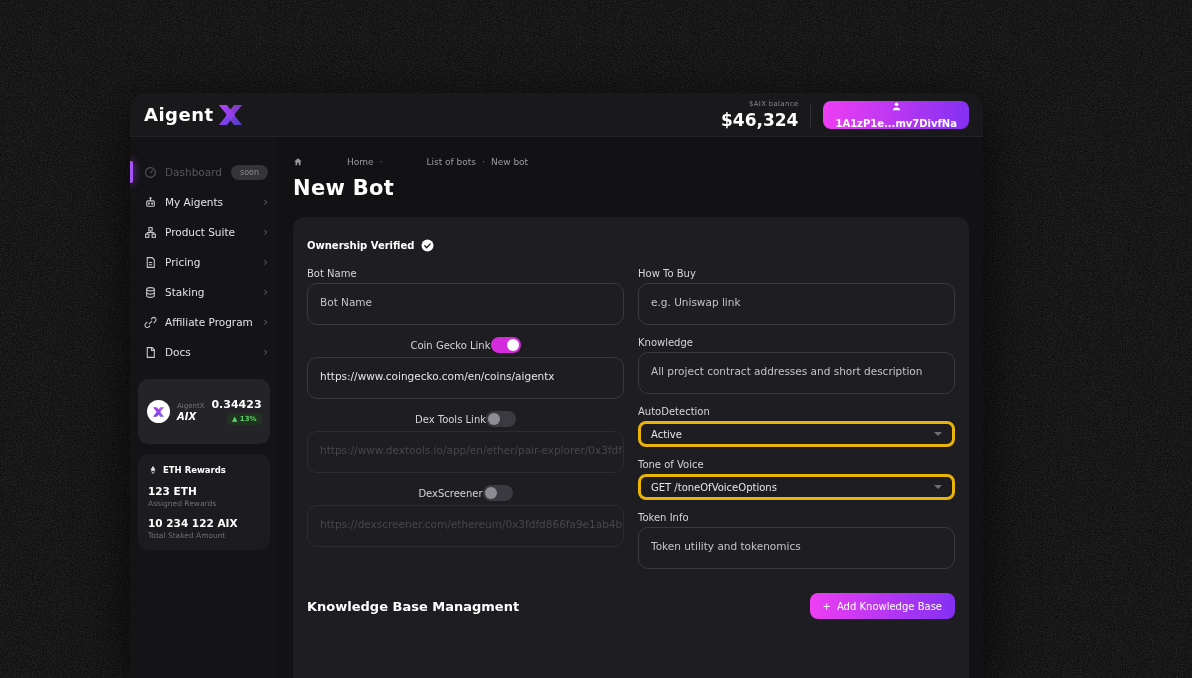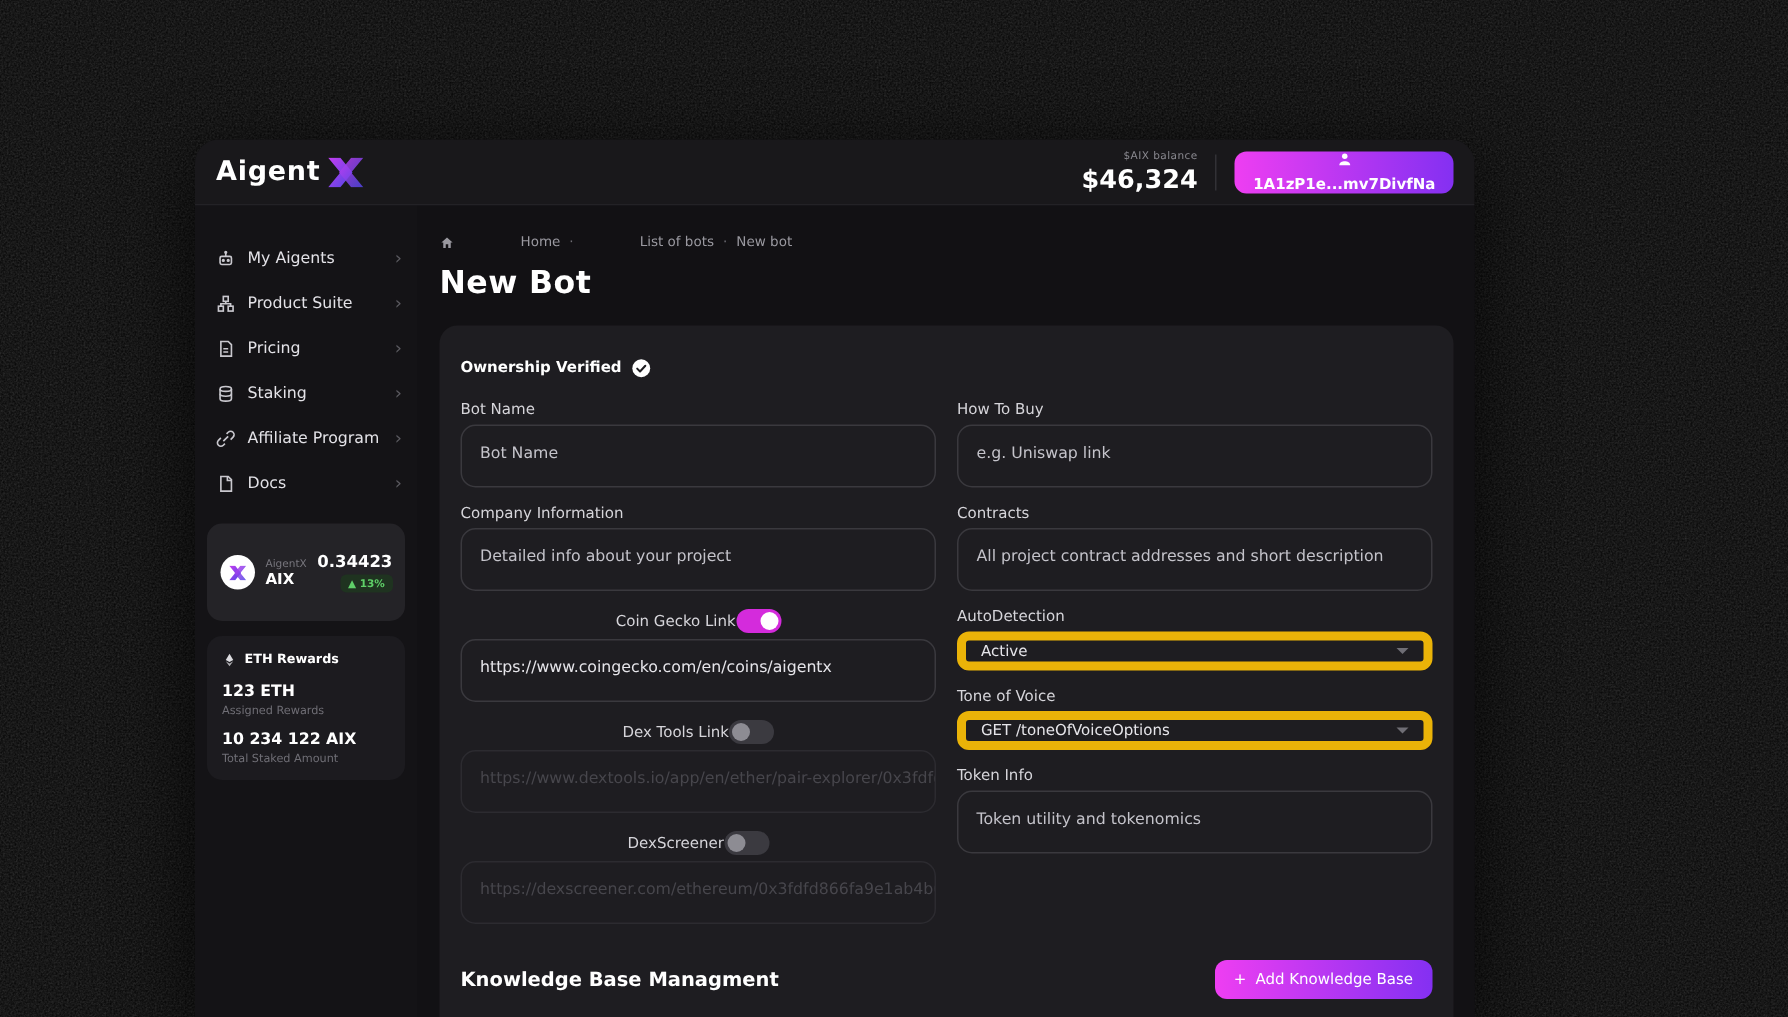--- a/index.html
+++ b/index.html
@@ -43,21 +43,21 @@
     background:#a855f7; border-radius:0 2px 2px 0; box-shadow:0 0 8px #a855f7; }
   .soon-badge { margin-left:auto; background:#353438; color:#8b8a90; font-size:8px;
     padding:3px 9px; border-radius:9px; }
 
   .token-card { margin:12px 8px 0 8px; background:#242327; border-radius:10px; padding:19px 9px;
     display:flex; align-items:center; gap:7px; }
   .token-logo { width:23px; height:23px; border-radius:50%; background:#fff; display:flex;
     align-items:center; justify-content:center; flex-shrink:0; }
   .token-names { display:flex; flex-direction:column; gap:1px; }
   .token-brand { font-size:7px; color:#77767d; }
-  .token-symbol { font-size:10px; font-weight:700; color:#fff; }
+  .token-symbol { font-size:10px; font-weight:700; color:#fff;font-style:italic; }
   .token-right { margin-left:auto; display:flex; flex-direction:column; align-items:flex-end; gap:2px; }
   .token-price { font-size:11px; font-weight:700; color:#fff; }
   .token-change { background:#1f3320; color:#5fd068; font-size:7px; font-weight:600;
     padding:2px 5px; border-radius:4px; }
 
   .rewards-card { margin:10px 8px 0 8px; background:#1c1b1f; border-radius:10px; padding:10px; }
   .rewards-head { display:flex; align-items:center; gap:5px; font-size:8.5px; font-weight:700; color:#fff; }
   .rewards-value { font-size:10.5px; font-weight:700; color:#fff; margin-top:9px; }
   .rewards-caption { font-size:7.5px; color:#6f6e75; margin-top:2px; }
 
@@ -78,21 +78,21 @@
   .field-label { font-size:10px; color:#d6d5da; margin-bottom:4px; }
   .label-row { display:flex; align-items:center; justify-content:center; margin-bottom:4px; height:16px; }
   .label-row .field-label { margin-bottom:0; }
 
   .tbox { display:block; width:100%; height:42px; background:transparent; border:1px solid #3a393e;
     border-radius:10px; color:#e6e5ea; font-size:10.5px; padding:12px; resize:none; outline:none;
     font-family:inherit; white-space:nowrap; overflow:hidden; }
   .tbox::placeholder { color:#c4c3ca; opacity:1; }
   .tbox.disabled { border-color:#2c2b30; color:#47464c; }
 
-  .select { height:26px; border:6px solid #eab308; border-radius:8px; display:flex; align-items:center;
+  .select { height:26px; border:3px solid #eab308; border-radius:8px; display:flex; align-items:center;
     justify-content:space-between; padding:0 10px; font-size:10px; color:#e6e5ea; cursor:pointer; }
   .select .caret { width:0; height:0; border-left:4px solid transparent; border-right:4px solid transparent;
     border-top:4px solid #6f6e75; }
 
   .toggle { width:30px; height:16px; border-radius:9px; background:#3b3a40; position:relative; cursor:pointer; flex-shrink:0; }
   .toggle .knob { width:12px; height:12px; border-radius:50%; background:#8d8c93; position:absolute; top:2px; left:2px; }
   .toggle.on { background:#d42bdc; }
   .toggle.on .knob { left:16px; background:#fff; }
 
   
@@ -146,20 +146,30 @@
         </span>
         <span>1A1zP1e...mv7DivfNa</span>
       </button>
     </div>
   </div>
 
   <div class="app-body">
 
     <div class="sidebar">
 
+      <div class="nav-item dimmed active">
+        <span class="nav-icon">
+          <svg viewBox="0 0 24 24" fill="none" stroke="currentColor" stroke-width="2">
+              <circle cx="12" cy="12" r="9"></circle>
+              <path d="M12 13l4-5"></path>
+            </svg>
+        </span>
+        <span>Dashboard</span>
+        <span class="soon-badge">soon</span>
+      </div>
 
       <div class="nav-item">
         <span class="nav-icon">
           <svg viewBox="0 0 24 24" fill="none" stroke="currentColor" stroke-width="2">
               <rect x="5" y="9" width="14" height="10" rx="2"></rect>
               <path d="M12 9V5"></path>
               <circle cx="12" cy="4" r="1"></circle>
               <circle cx="9" cy="14" r="1" fill="currentColor"></circle>
               <circle cx="15" cy="14" r="1" fill="currentColor"></circle>
             </svg>
@@ -295,24 +305,20 @@
         </div>
 
         <div class="form-grid">
 
           <div>
             <div class="field">
               <div class="field-label">Bot Name</div>
               <textarea class="tbox" placeholder="Bot Name" style=""></textarea>
             </div>
 
-            <div class="field">
-              <div class="field-label">Company Information</div>
-              <textarea class="tbox" placeholder="Detailed info about your project" style=""></textarea>
-            </div>
 
             <div class="field">
               <div class="label-row">
                 <div class="field-label">Coin Gecko Link</div>
                 <div class="toggle on">
                     <div class="knob"></div>
                   </div>
               </div>
               <textarea class="tbox" style="">https://www.coingecko.com/en/coins/aigentx</textarea>
             </div>
@@ -338,21 +344,21 @@
             </div>
           </div>
 
           <div>
             <div class="field">
               <div class="field-label">How To Buy</div>
               <textarea class="tbox" placeholder="e.g. Uniswap link" style=""></textarea>
             </div>
 
             <div class="field">
-              <div class="field-label">Contracts</div>
+              <div class="field-label">Knowledge</div>
               <textarea class="tbox" placeholder="All project contract addresses and short description" style=""></textarea>
             </div>
 
             <div class="field">
               <div class="field-label">AutoDetection</div>
               <div class="select">
                 <span>Active</span>
                 <span class="caret"></span>
               </div>
             </div>

